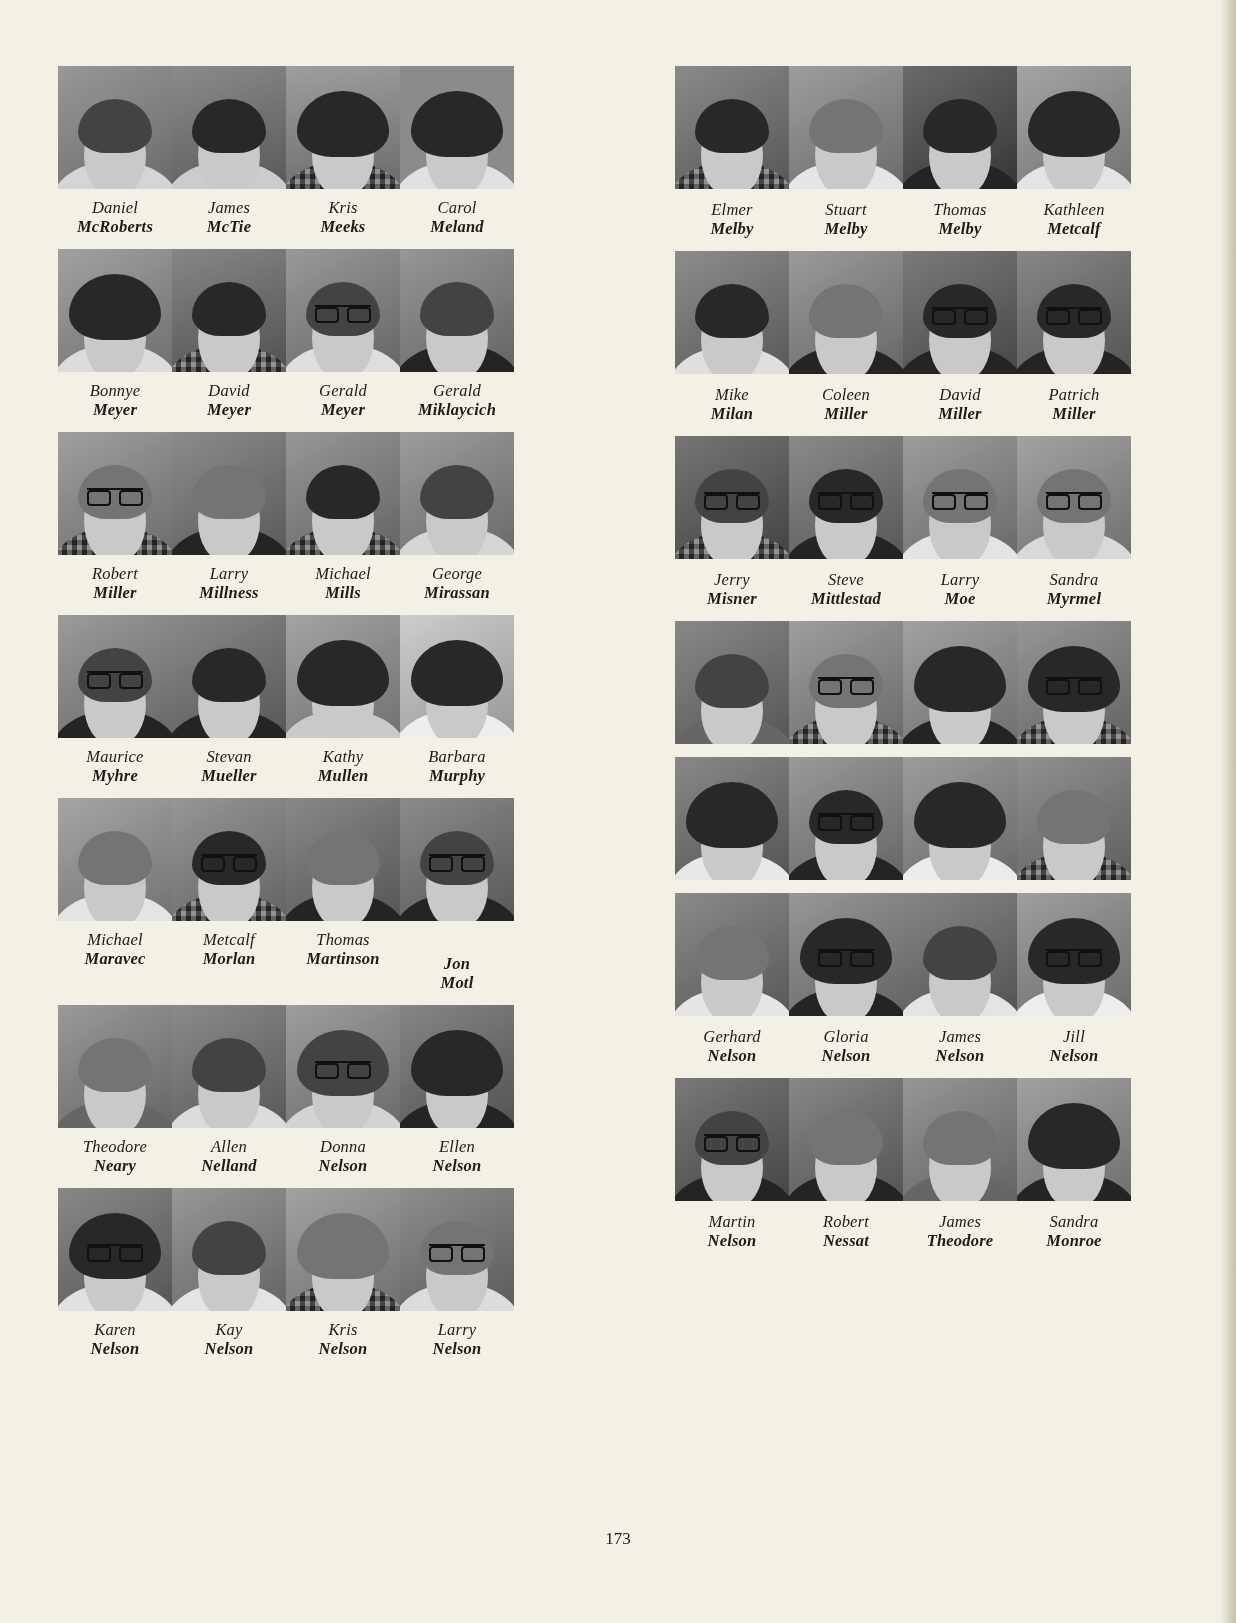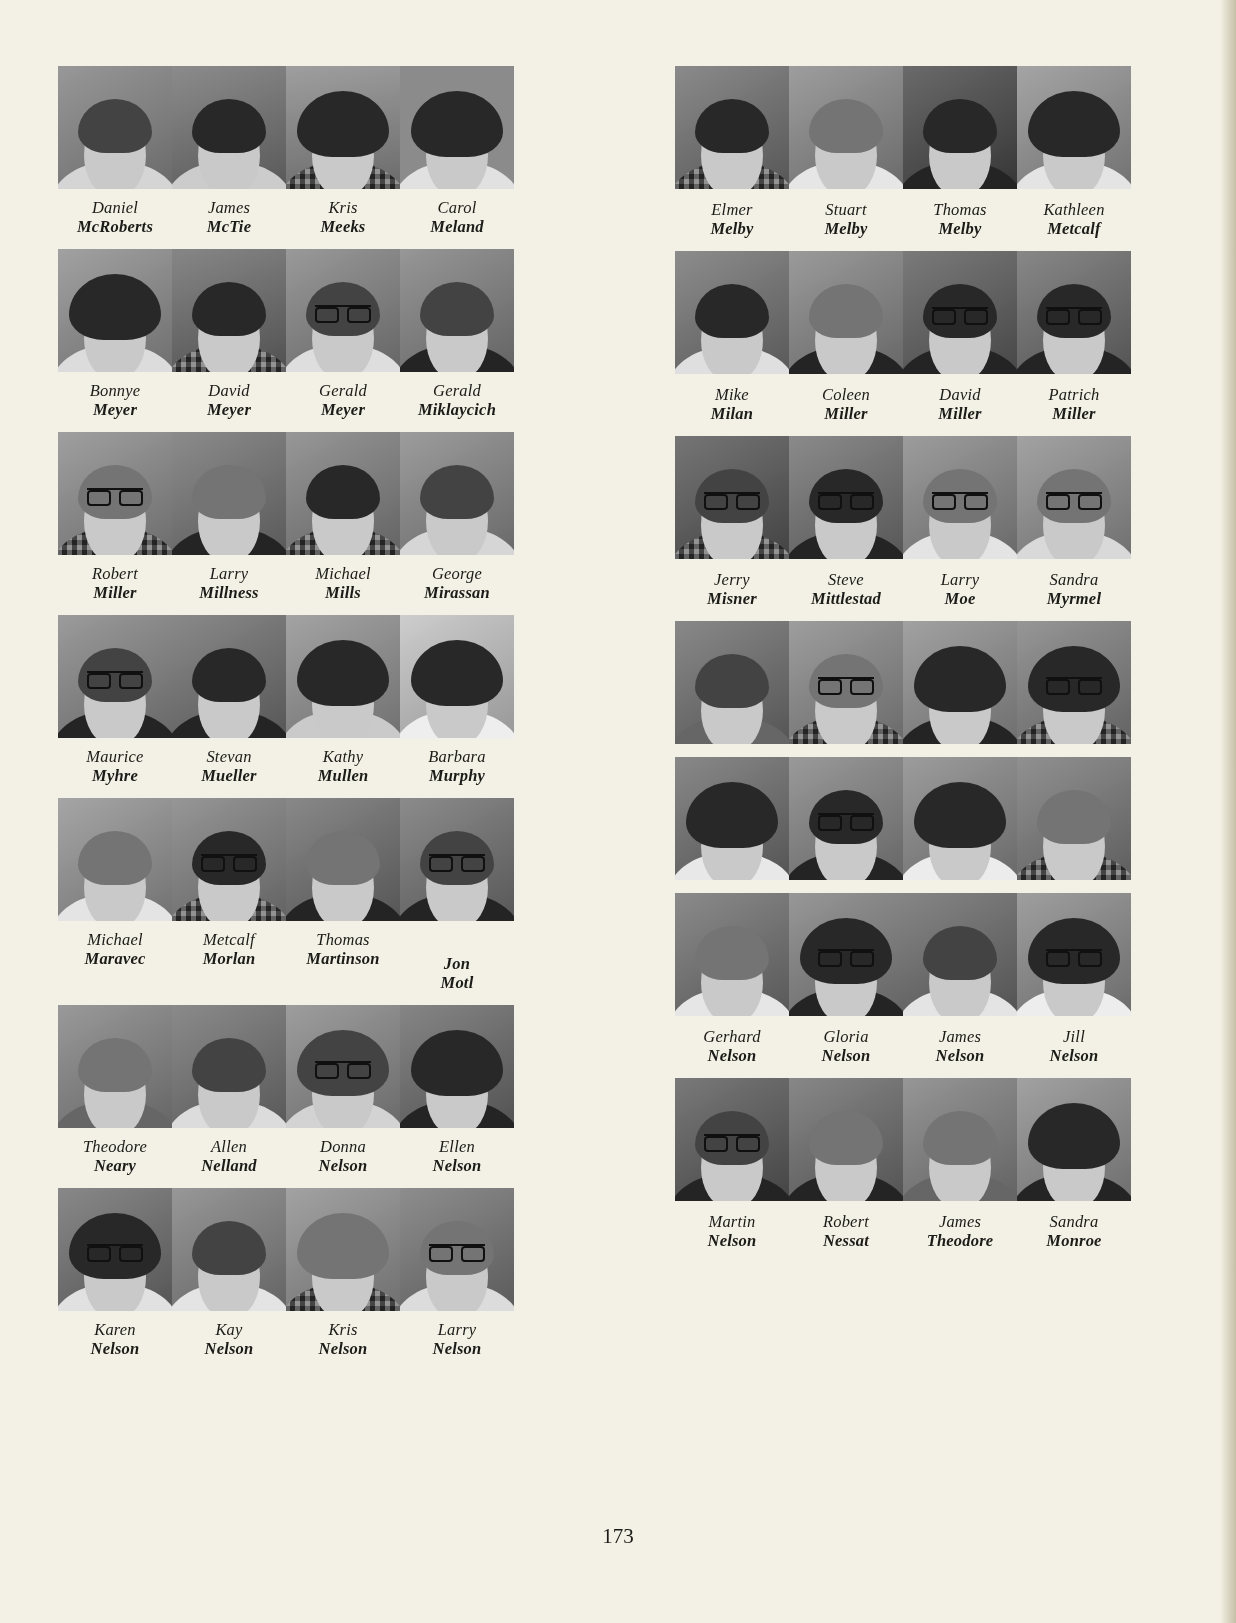--- a/index.html
+++ b/index.html
@@ -151,21 +151,21 @@
 
   
   .column.right .names { margin-top: 11px; }
 
   .page-number {
     position: absolute;
     bottom: 74px;
     left: 0;
     width: 1236px;
     text-align: center;
-    font-size: 21px;
+    font-size: 17px;
     font-family: "Liberation Serif", serif;
   }
 </style>
 </head>
 <body>
 
 <div class="page">
 
   <div class="columns">
 

